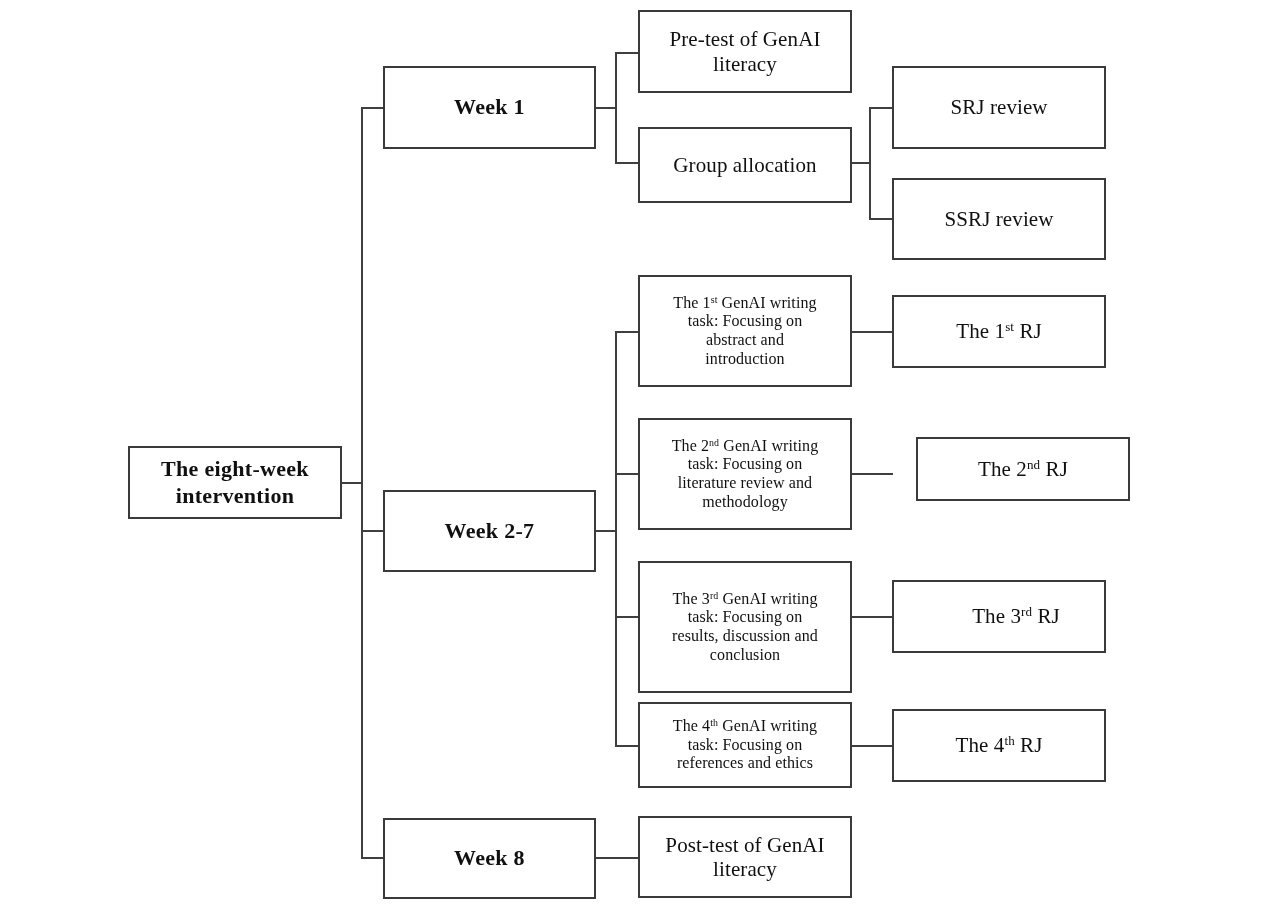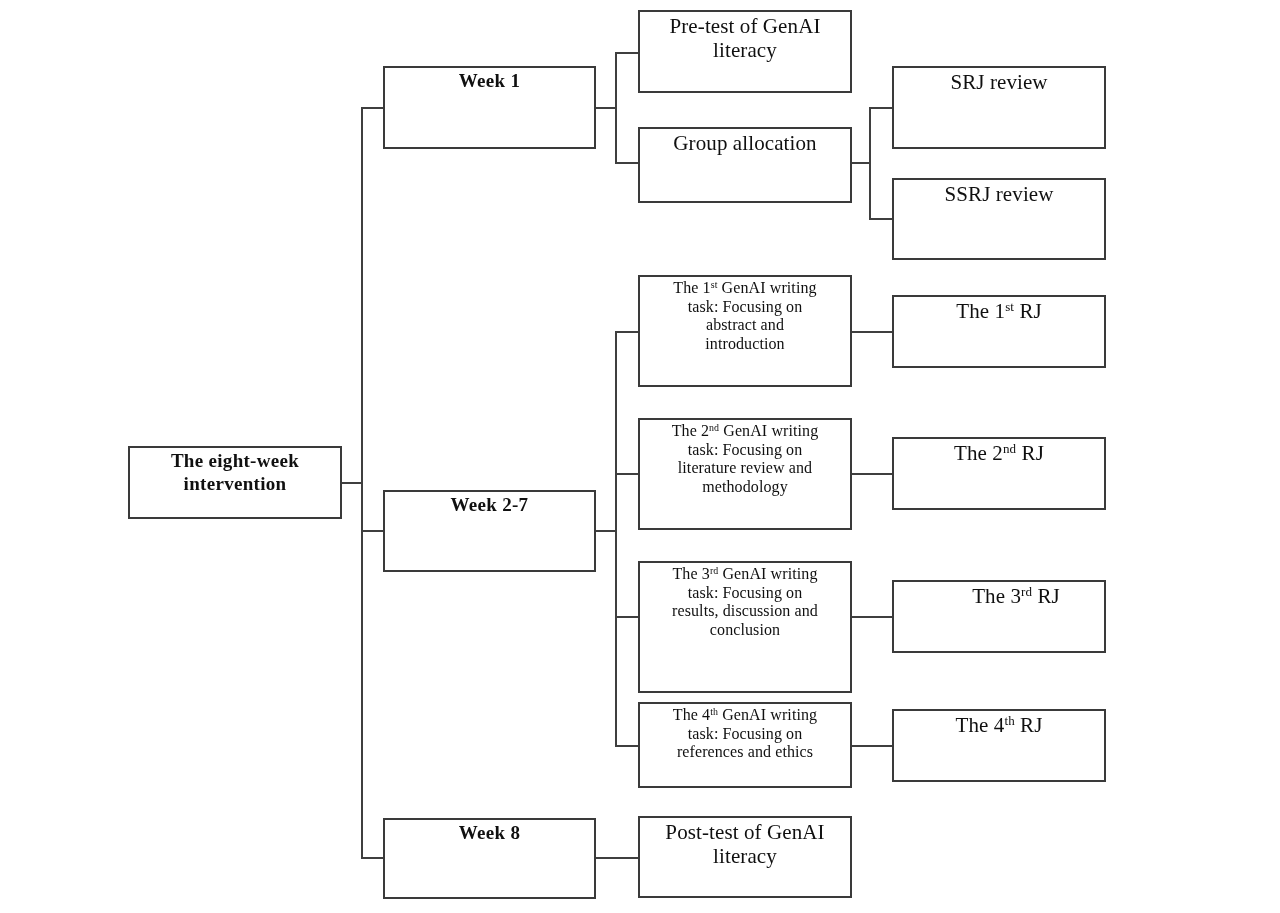--- a/index.html
+++ b/index.html
@@ -19,38 +19,38 @@
     background: #ffffff;
     overflow: hidden;
   }
   
   .node {
     position: absolute;
     box-sizing: border-box;
     background: #ffffff;
     border: 2px solid #3a3a3a;
     display: flex;
-    align-items: flex-start;
+    align-items: center;
     justify-content: center;
     text-align: center;
     line-height: 1.16;
     padding: 2px 6px;
     font-size: 21px;
     letter-spacing: .1px;
   }
   .node .txt {
     display: block;
     width: 100%;
     white-space: pre-line;
   }
   .node.bold {
     font-weight: bold;
     letter-spacing: .3px;
   }
-  .node.bold .txt { font-size: 19px; line-height: 1.2; }
+  .node.bold .txt { font-size: 22px; line-height: 1.2; }
   .node.small  { font-size: 16px; }
   sup {
     font-size: 0.62em;
     line-height: 0;
     vertical-align: 0.52em;
   }
   
   .ln {
     position: absolute;
     background: #3f3f3f;
@@ -155,21 +155,21 @@
   <div class="node small" style="left:638px; top:702px; width:214px; height:86px;">
     <span class="txt"><span>The 4</span><sup>th</sup><span> GenAI writing
 task: Focusing on
 references and ethics</span></span>
   </div>
 
   <div class="node" style="left:892px; top:295px; width:214px; height:73px;">
     <span class="txt"><span>The 1</span><sup>st</sup><span> RJ</span></span>
   </div>
 
-  <div class="node" style="left:892px; top:437px; width:214px; height:73px;">
+  <div class="node" style="left:916px; top:437px; width:214px; height:64px;">
     <span class="txt"><span>The 2</span><sup>nd</sup><span> RJ</span></span>
   </div>
 
   <div class="node" style="left:892px; top:580px; width:214px; height:73px;padding-left:40px;">
     <span class="txt"><span>The 3</span><sup>rd</sup><span> RJ</span></span>
   </div>
 
   <div class="node" style="left:892px; top:709px; width:214px; height:73px;">
     <span class="txt"><span>The 4</span><sup>th</sup><span> RJ</span></span>
   </div>

